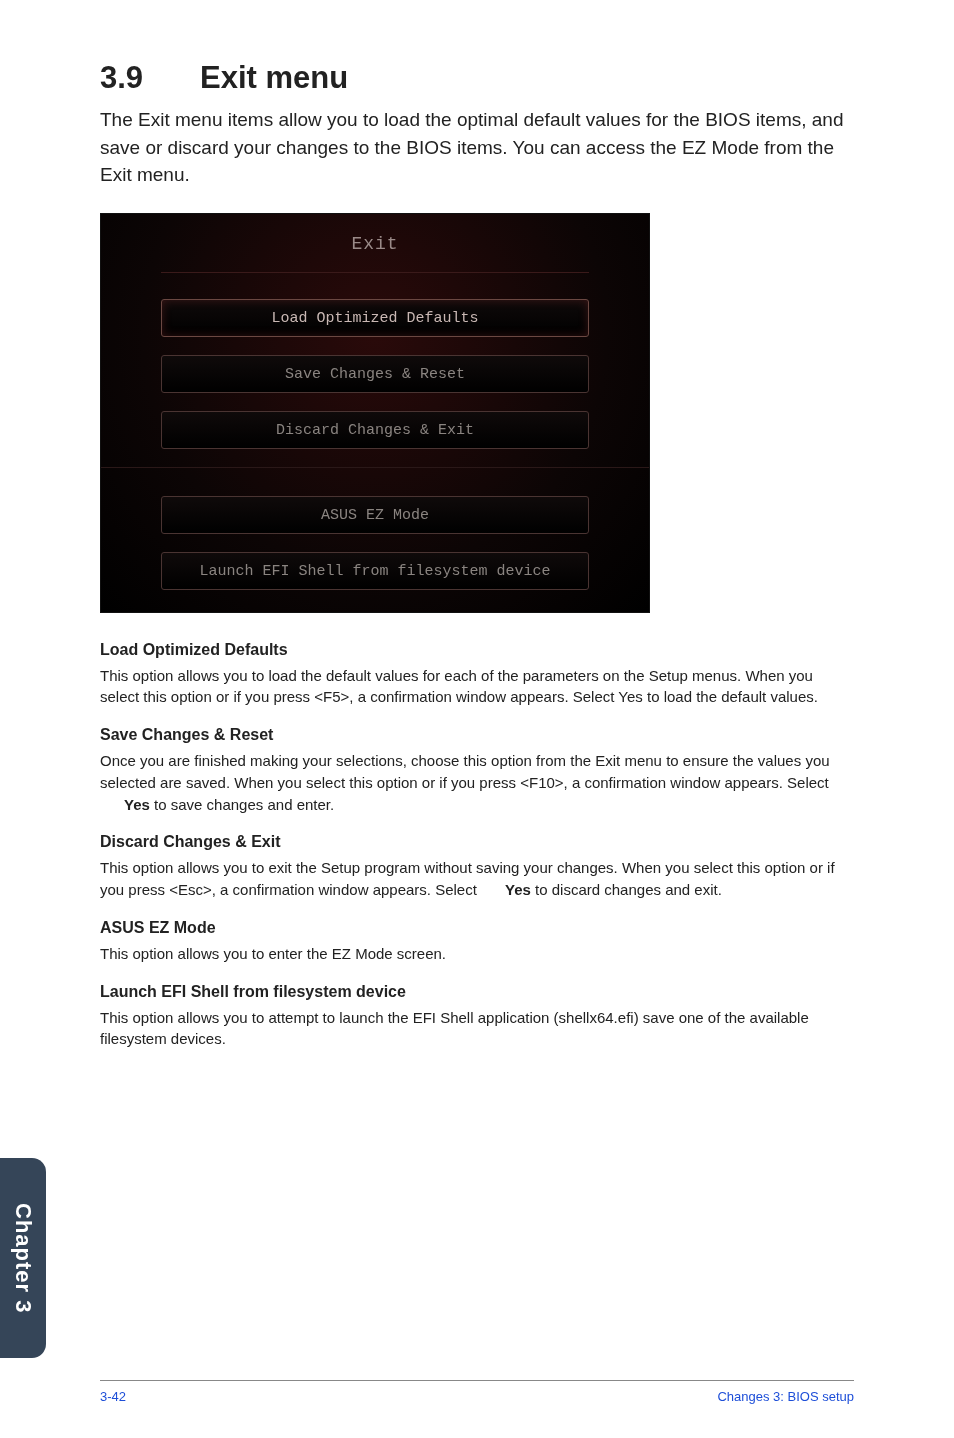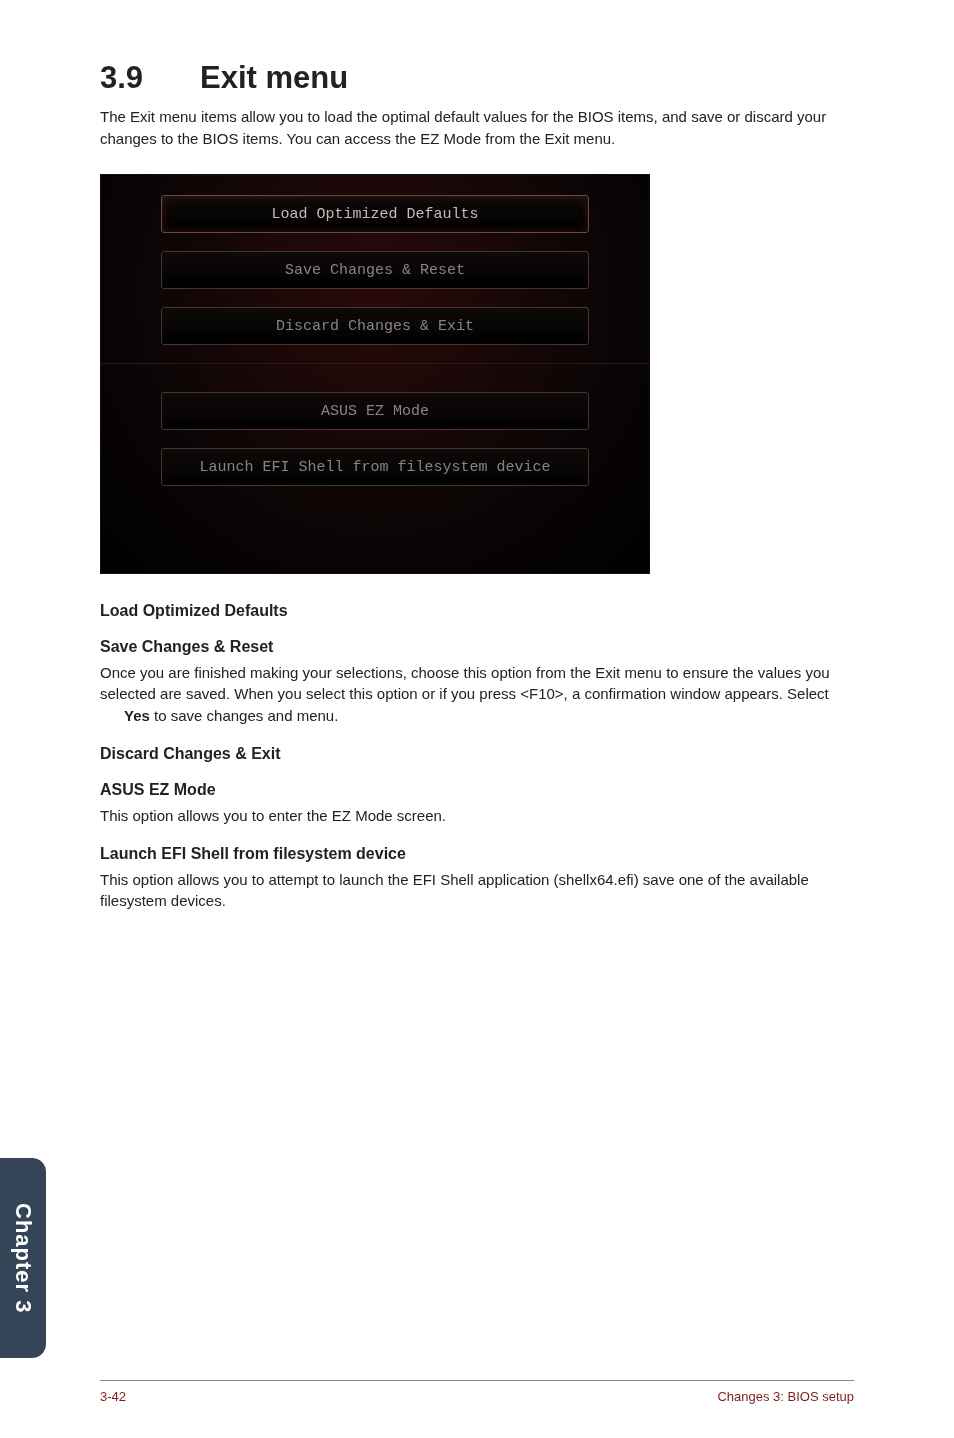--- a/index.html
+++ b/index.html
@@ -13,21 +13,21 @@
   .page {
     padding: 60px 100px 40px 100px;
   }
   .section-title {
     font-size: 31px;
     font-weight: bold;
     margin-bottom: 10px;
   }
   .section-title .num { display: inline-block; width: 100px; }
   .intro {
-    font-size: 15px;
+    font-size: 19px;
     line-height: 1.45;
     margin-bottom: 24px;
   }
   
   .bios {
     width: 550px;
     height: 400px;
     background: radial-gradient(ellipse at 50% 30%, #2a0a0a 0%, #0c0505 60%, #000 100%);
     border: 1px solid #111;
     padding: 20px 60px 20px 60px;
@@ -104,51 +104,56 @@
   .footer {
     position: absolute;
     bottom: 34px;
     left: 100px;
     right: 100px;
     border-top: 1px solid #888;
     padding-top: 8px;
     font-size: 13px;
     display: flex;
     justify-content: space-between;
-    color: #7f1d1d;
+    color: #1d4ed8;
   }
 </style>
 </head>
 <body>
 
 <div class="page">
 
   <h2 class="section-title">
     <span class="num">3.9</span><span>Exit menu</span>
   </h2>
 
   <p class="intro">The Exit menu items allow you to load the optimal default values for the BIOS items, and save or discard your changes to the BIOS items. You can access the EZ Mode from the Exit menu.</p>
 
   <div class="bios">
+    <div class="bios-title">Exit</div>
     <div class="bios-btn highlight">Load Optimized Defaults</div>
     <div class="bios-btn">Save Changes &amp; Reset</div>
     <div class="bios-btn">Discard Changes &amp; Exit</div>
     <div class="bios-sep"></div>
     <div class="bios-btn">ASUS EZ Mode</div>
     <div class="bios-btn">Launch EFI Shell from filesystem device</div>
   </div>
 
   <div class="sub-h">Load Optimized Defaults</div>
+  <p class="sub-p">This option allows you to load the default values for each of the parameters on the Setup menus. When you select this option or if you press &lt;F5&gt;, a confirmation window appears. Select Yes to load the default values.</p>
 
   <div class="sub-h">Save Changes &amp; Reset</div>
   <p class="sub-p">
-    <span>Once you are finished making your selections, choose this option from the Exit menu to ensure the values you selected are saved. When you select this option or if you press &lt;F10&gt;, a confirmation window appears. Select </span><strong>Yes</strong><span> to save changes and menu.</span>
+    <span>Once you are finished making your selections, choose this option from the Exit menu to ensure the values you selected are saved. When you select this option or if you press &lt;F10&gt;, a confirmation window appears. Select </span><strong>Yes</strong><span> to save changes and enter.</span>
   </p>
 
   <div class="sub-h">Discard Changes &amp; Exit</div>
+  <p class="sub-p">
+    <span>This option allows you to exit the Setup program without saving your changes. When you select this option or if you press &lt;Esc&gt;, a confirmation window appears. Select </span><strong>Yes</strong><span> to discard changes and exit.</span>
+  </p>
 
   <div class="sub-h">ASUS EZ Mode</div>
   <p class="sub-p">This option allows you to enter the EZ Mode screen.</p>
 
   <div class="sub-h">Launch EFI Shell from filesystem device</div>
   <p class="sub-p">This option allows you to attempt to launch the EFI Shell application (shellx64.efi) save one of the available filesystem devices.</p>
 
 </div>
 
 <div class="sidetab">

